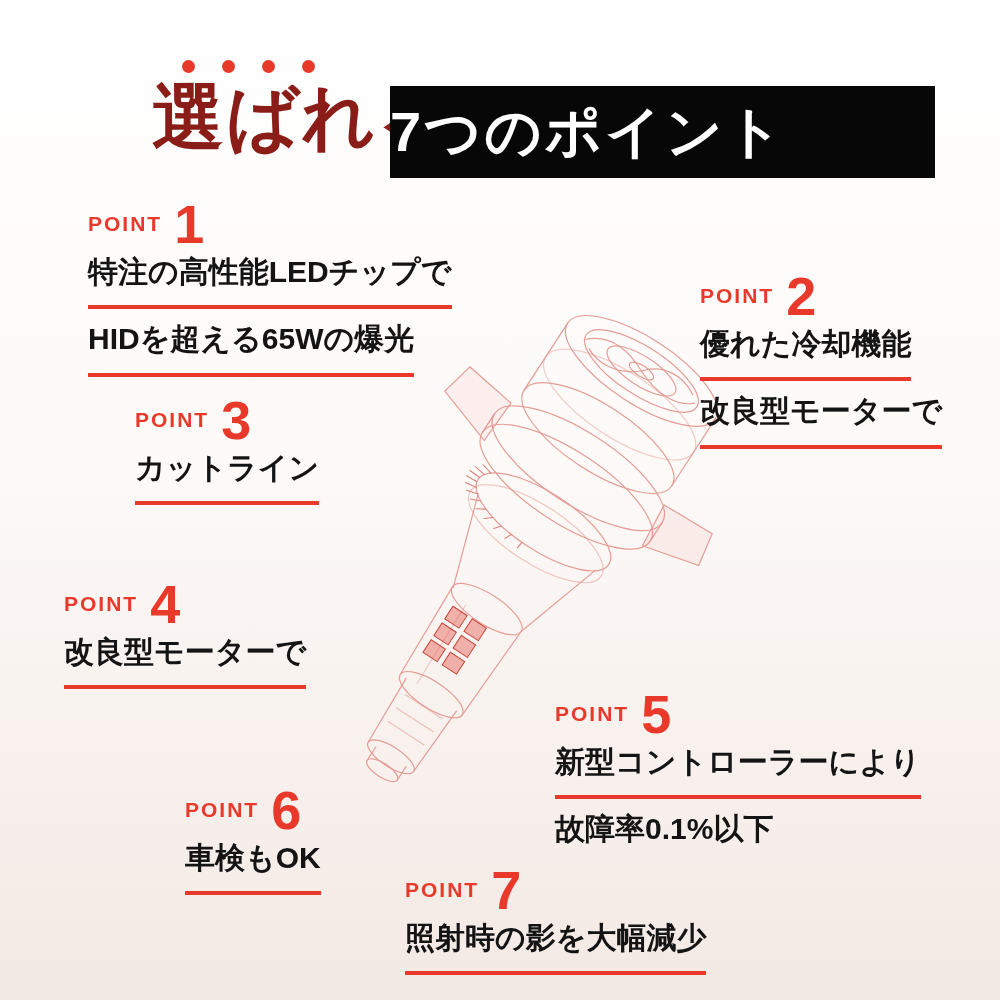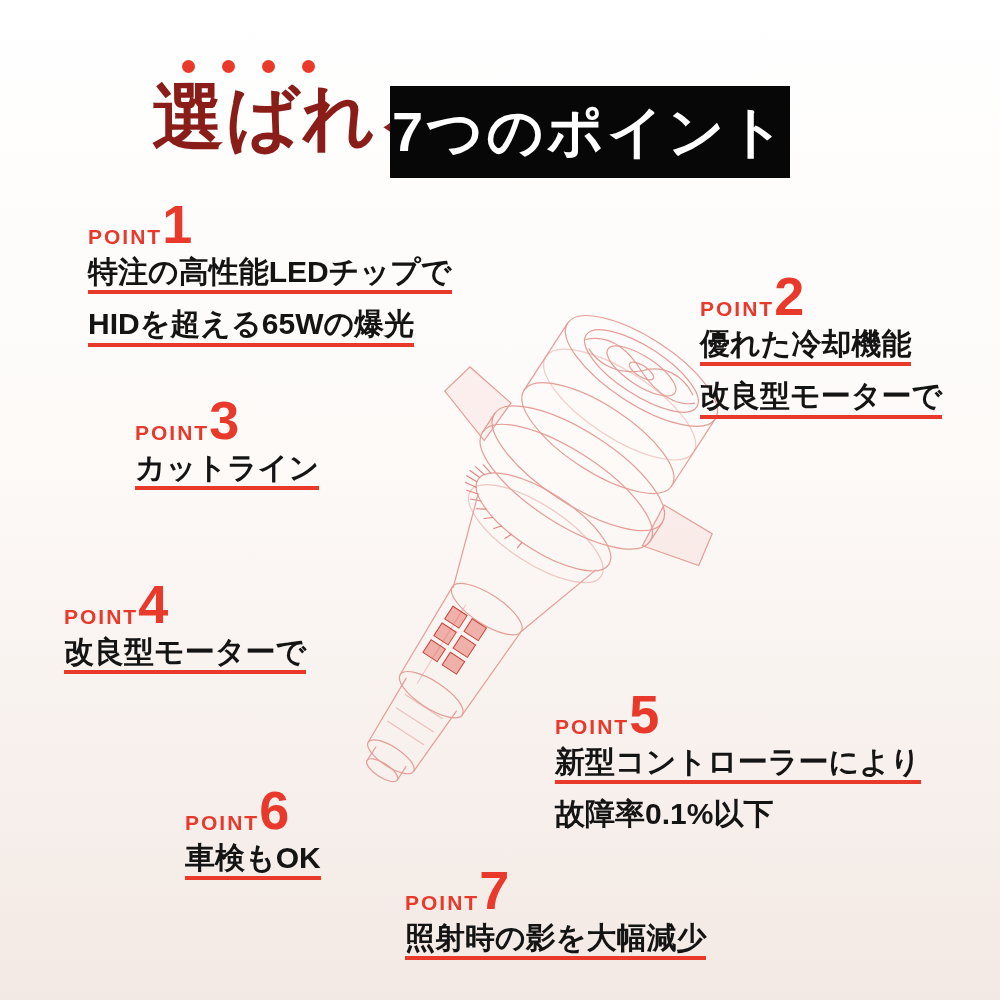--- a/index.html
+++ b/index.html
@@ -21,44 +21,44 @@
 
   
   .accent-wrap{position:absolute;left:152px;top:60px;}
   .dots{display:flex;gap:27px;margin-left:30px;margin-bottom:8px;}
   .dot{width:13px;height:13px;border-radius:50%;background:var(--accent-red);}
   .accent-title{
     font-size:72px;font-weight:800;color:var(--dark-red);
     letter-spacing:2px;line-height:1;white-space:nowrap;
   }
   .main-title-box{
-    position:absolute;left:390px;top:86px;width:400px;height:92px;
-    background:var(--title-bg);display:flex;align-items:center;justify-content:center;
+    position:absolute;left:390px;top:86px;width:545px;height:92px;
+    background:var(--title-bg);display:flex;align-items:center;
   }
   .main-title{
     color:#ffffff;font-size:56px;font-weight:800;letter-spacing:3px;
     line-height:1;white-space:nowrap;
   }
 
   
   .wireframe{
     position:absolute;left:330px;top:283px;width:380px;height:560px;
     overflow:visible;
   }
 
   
   .point{position:absolute;}
-  .plabel{display:flex;align-items:flex-end;color:var(--accent-red);margin-bottom:6px;}
+  .plabel{display:flex;align-items:center;gap:12px;color:var(--accent-red);margin-bottom:6px;}
   .pl{font-size:21px;font-weight:800;letter-spacing:2px;}
   .pn{font-size:54px;font-weight:800;line-height:0.9;}
   .pt{
     font-size:30px;font-weight:700;color:var(--text);
     line-height:1.15;margin:0 0 13px 0;white-space:nowrap;
   }
-  .u{border-bottom:4px solid var(--accent-red);padding-bottom:1px;display:inline-block;}
+  .u{border-bottom:4px solid var(--accent-red);padding-bottom:16px;display:inline-block;}
 
   .p1{left:88px;top:200px;}
   .p2{left:700px;top:272px;}
   .p3{left:135px;top:396px;}
   .p4{left:64px;top:580px;}
   .p5{left:555px;top:690px;}
   .p6{left:185px;top:786px;}
   .p7{left:405px;top:866px;}
 </style>
 </head>

